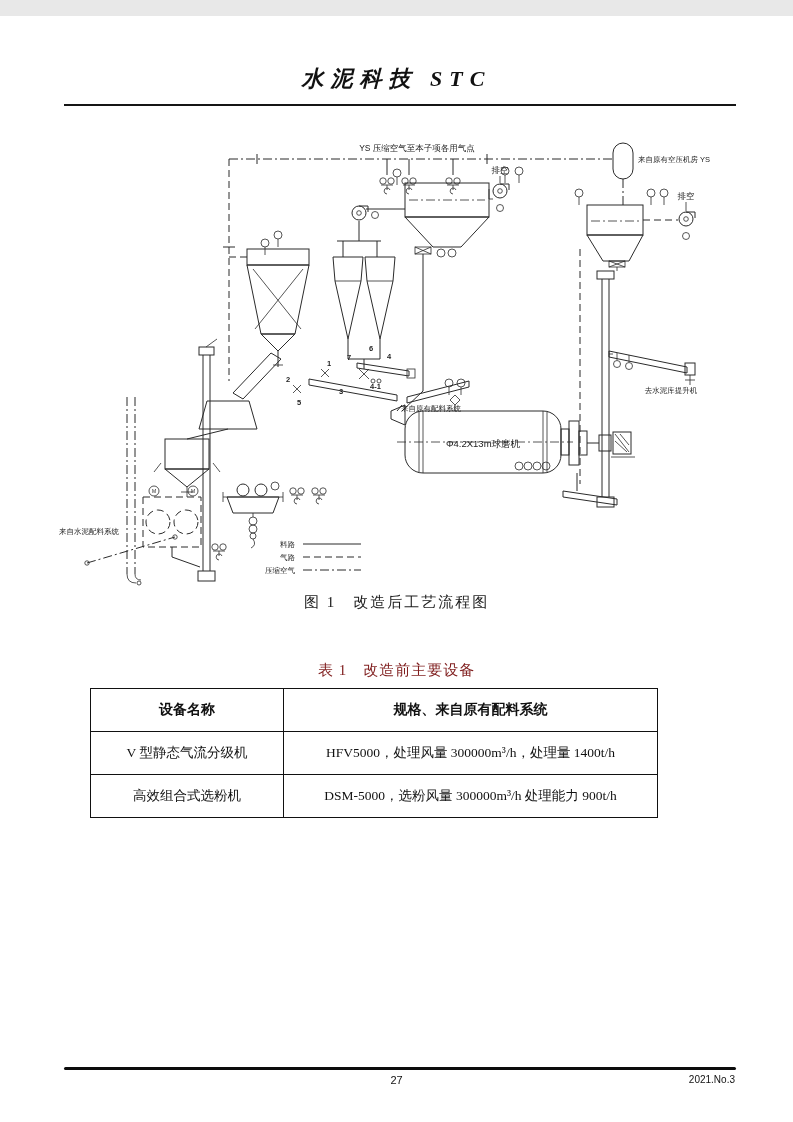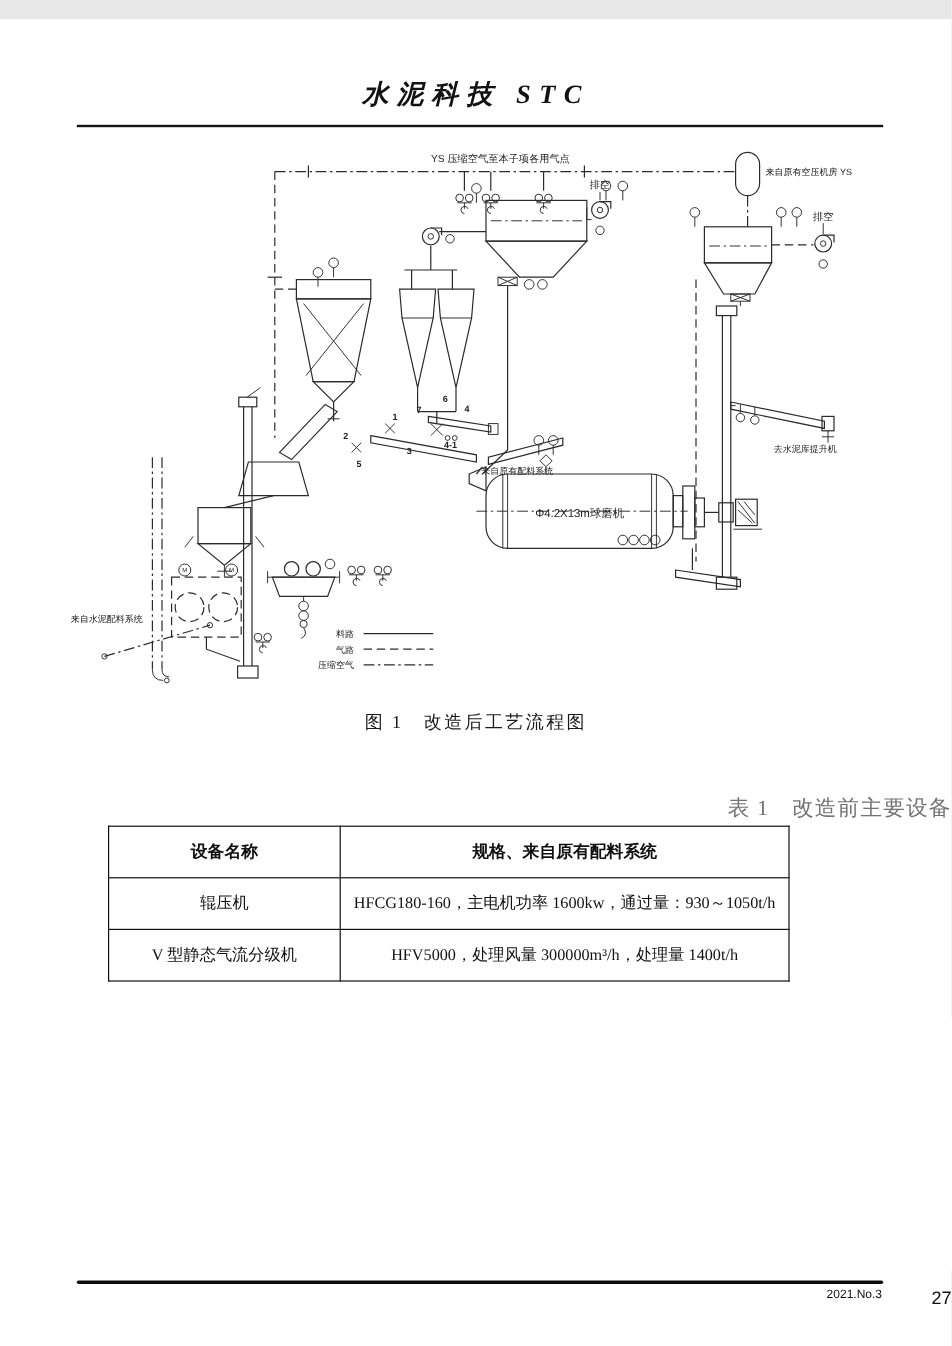--- a/index.html
+++ b/index.html
@@ -1,36 +1,36 @@
 <!DOCTYPE html>
 <html><head>
 <meta charset="utf-8">
 <style>
   html,body{margin:0;padding:0;background:#e8e8e8;}
   .page{position:relative;width:793px;height:1122px;background:#ffffff;margin:16px auto;
         font-family:"Liberation Serif","DejaVu Serif",serif;color:#111;overflow:hidden;}
   .hdr-title{position:absolute;top:48px;left:0;width:100%;text-align:center;
         font-size:22px;font-weight:bold;letter-spacing:7px;font-style:italic;}
   .hdr-rule{position:absolute;top:88px;left:64px;width:672px;height:2px;background:#151515;}
-  .diagram-wrap{position:absolute;top:97px;left:57px;width:686px;height:462px;}
+  .diagram-wrap{position:absolute;top:113px;left:57px;width:686px;height:462px;}
   svg{display:block;}
   svg text{font-family:"Liberation Sans","DejaVu Sans",sans-serif;fill:#222;}
   .fig-caption{position:absolute;top:577px;left:0;width:100%;text-align:center;
         font-size:15px;letter-spacing:2px;color:#1a1a1a;}
-  .tbl-title{position:absolute;top:645px;left:0;width:100%;text-align:right;
-        font-size:18px;letter-spacing:1px;color:#737373;}
+  .tbl-title{position:absolute;top:645px;left:0;width:100%;text-align:center;
+        font-size:15px;letter-spacing:1px;color:#7f1d1d;}
   table.equip{position:absolute;top:672px;left:90px;width:568px;border-collapse:collapse;
         font-size:13.5px;color:#111;}
   table.equip td,table.equip th{border:1.6px solid #111;height:38px;text-align:center;
         padding:2px 6px;font-weight:normal;font-family:"Liberation Serif","DejaVu Serif",serif;}
   table.equip th{font-weight:bold;font-size:14px;}
   table.equip .c1{width:180px;}
   .ftr-rule{position:absolute;top:1051px;left:64px;width:672px;height:2.5px;background:#0c0c0c;border-radius:2px;}
-  .ftr-page{position:absolute;top:1058px;left:0;width:100%;text-align:right;
-        font-size:15px;font-family:"Liberation Sans","DejaVu Sans",sans-serif;}
+  .ftr-page{position:absolute;top:1058px;left:0;width:100%;text-align:center;
+        font-size:11px;font-family:"Liberation Sans","DejaVu Sans",sans-serif;}
   .ftr-issue{position:absolute;top:1058px;right:58px;font-size:10px;
         font-family:"Liberation Sans","DejaVu Sans",sans-serif;}
   .ln{stroke:#2b2b2b;stroke-width:1;fill:none;}
   .lnth{stroke:#2b2b2b;stroke-width:0.8;fill:none;}
   .dash{stroke-dasharray:7 4;}
   .ddot{stroke-dasharray:9 3 2 3;}
   .lbl{font-size:8.5px;}
   .lbs{font-size:7.5px;}
   .tag{font-size:7.5px;font-weight:bold;}
 </style>
@@ -274,27 +274,27 @@
 
   <div class="tbl-title">表 1　改造前主要设备</div>
 
   <table class="equip">
     <tbody>
         <tr>
       <th class="c1">设备名称</th>
       <th>规格、来自原有配料系统</th>
     </tr>
     <tr>
-      <td>辊压机</td>
-      <td>HFCG180-160，主电机功率 1600kw，通过量：930～1050t/h</td>
-    </tr>
-    <tr>
       <td>V 型静态气流分级机</td>
       <td>HFV5000，处理风量 300000m³/h，处理量 1400t/h</td>
     </tr>
+    <tr>
+      <td>高效组合式选粉机</td>
+      <td>DSM-5000，选粉风量 300000m³/h 处理能力 900t/h</td>
+    </tr>
   </tbody>
     </table>
 
   <div class="ftr-rule"></div>
   <div class="ftr-page">27</div>
   <div class="ftr-issue">2021.No.3</div>
 
 </div>
 
 </body></html>

